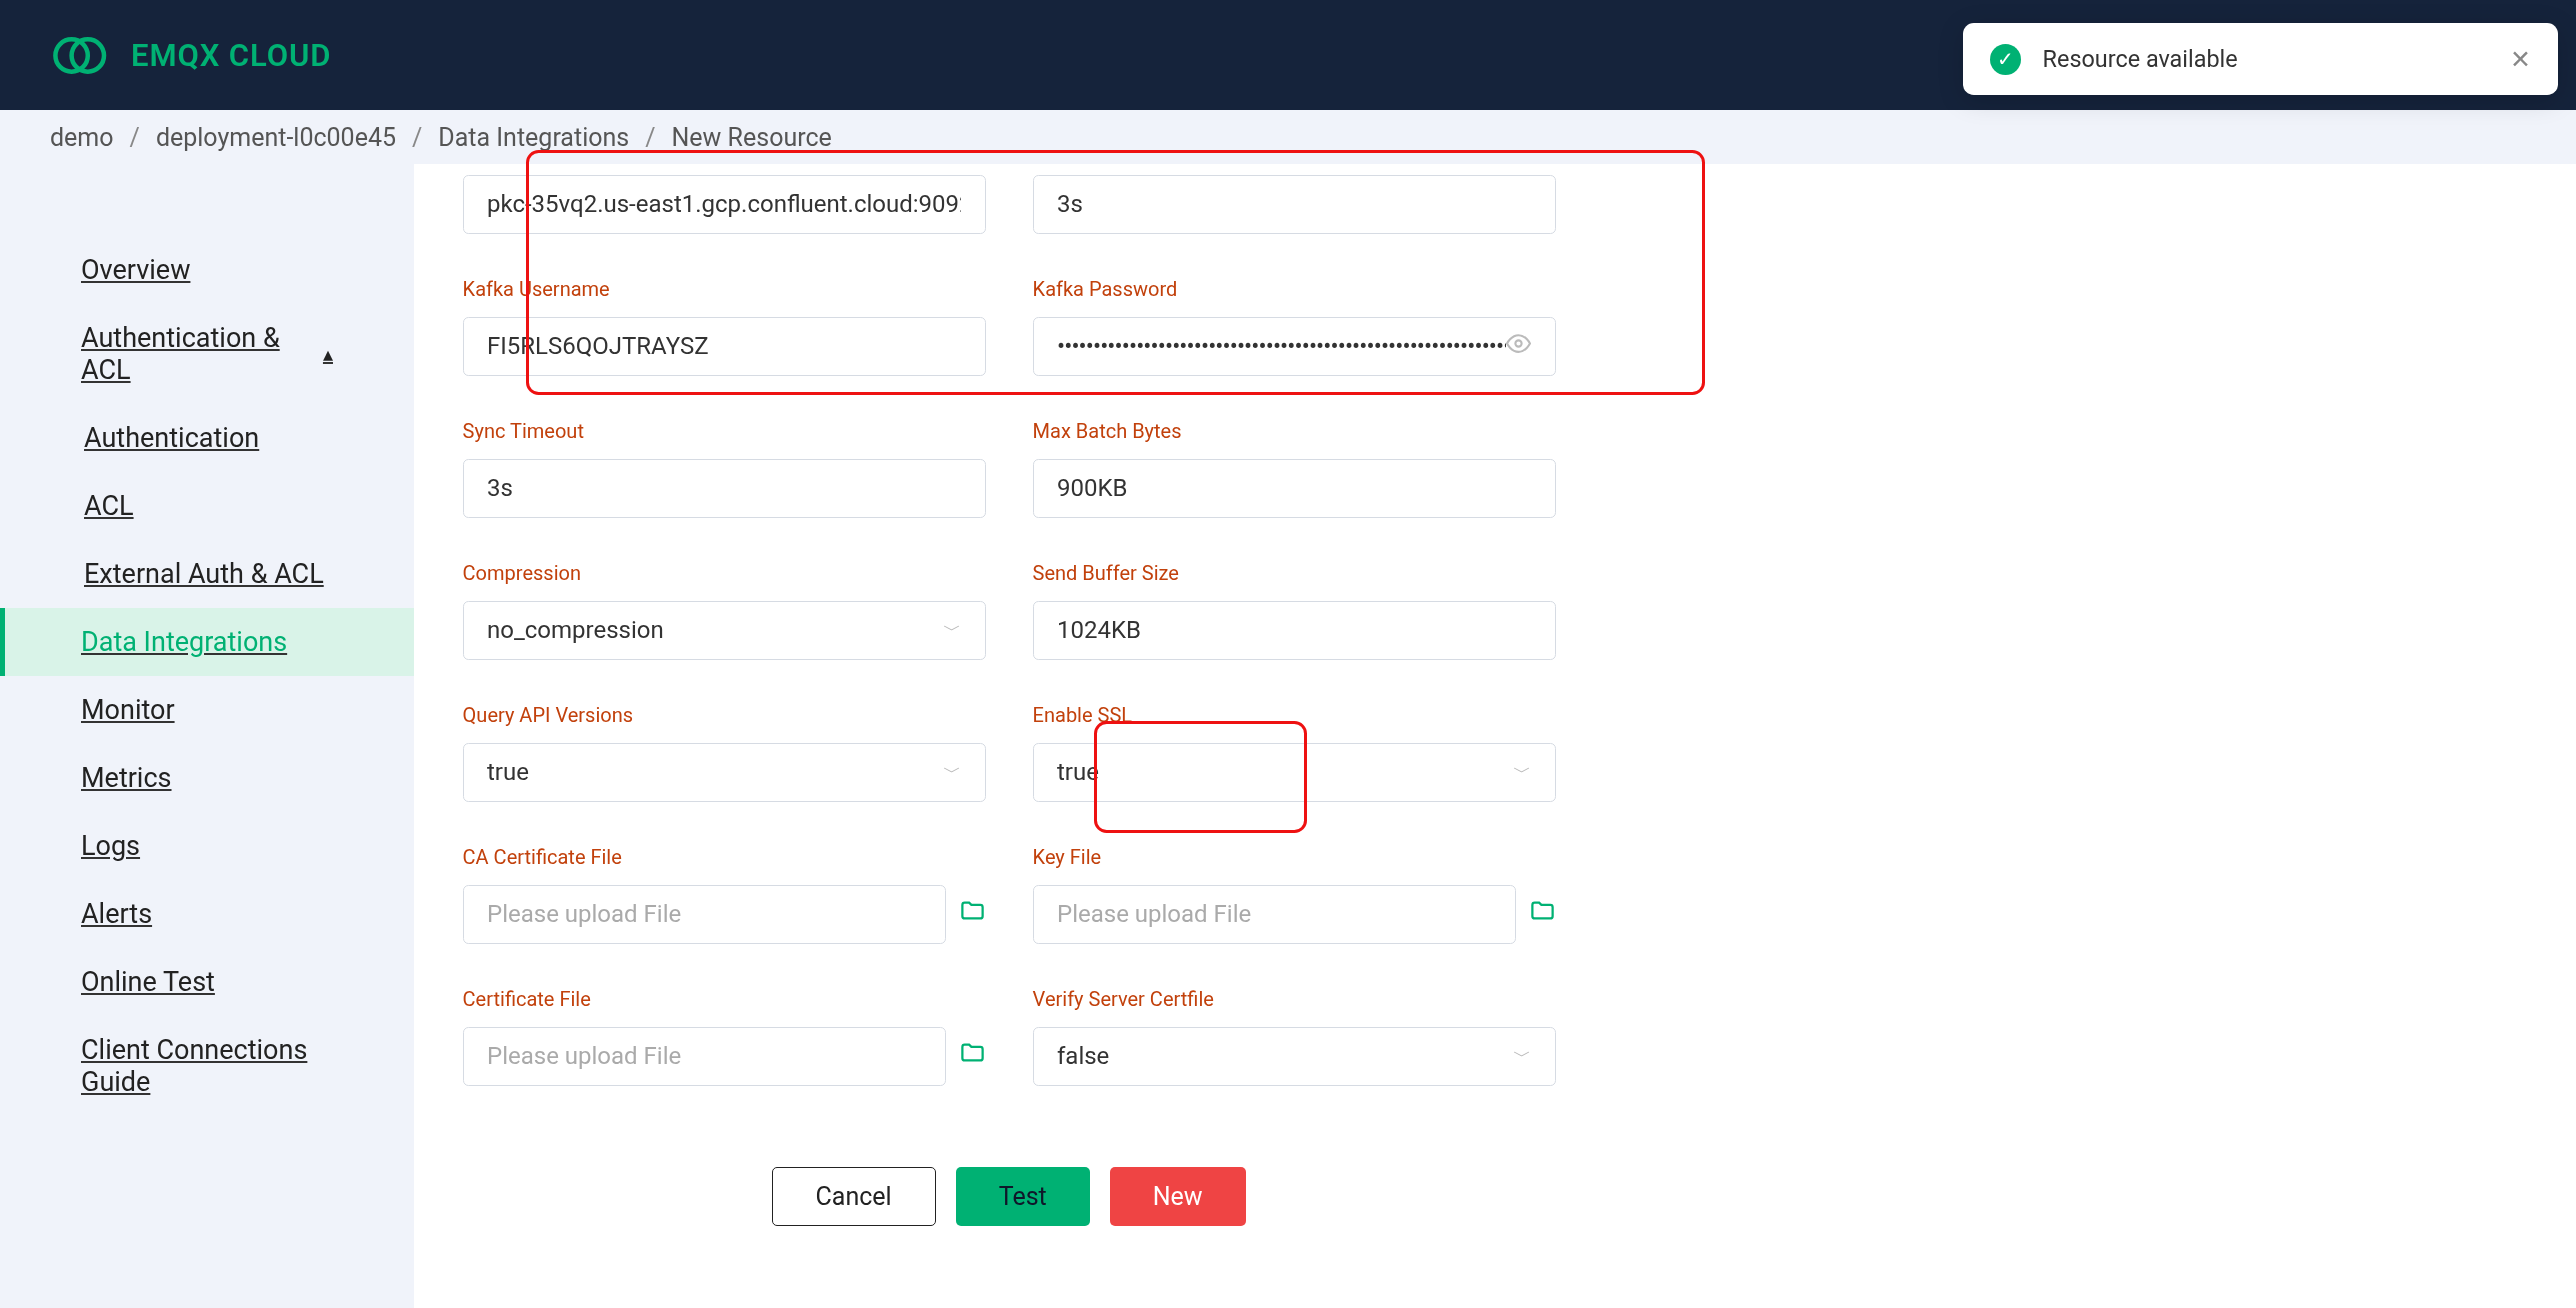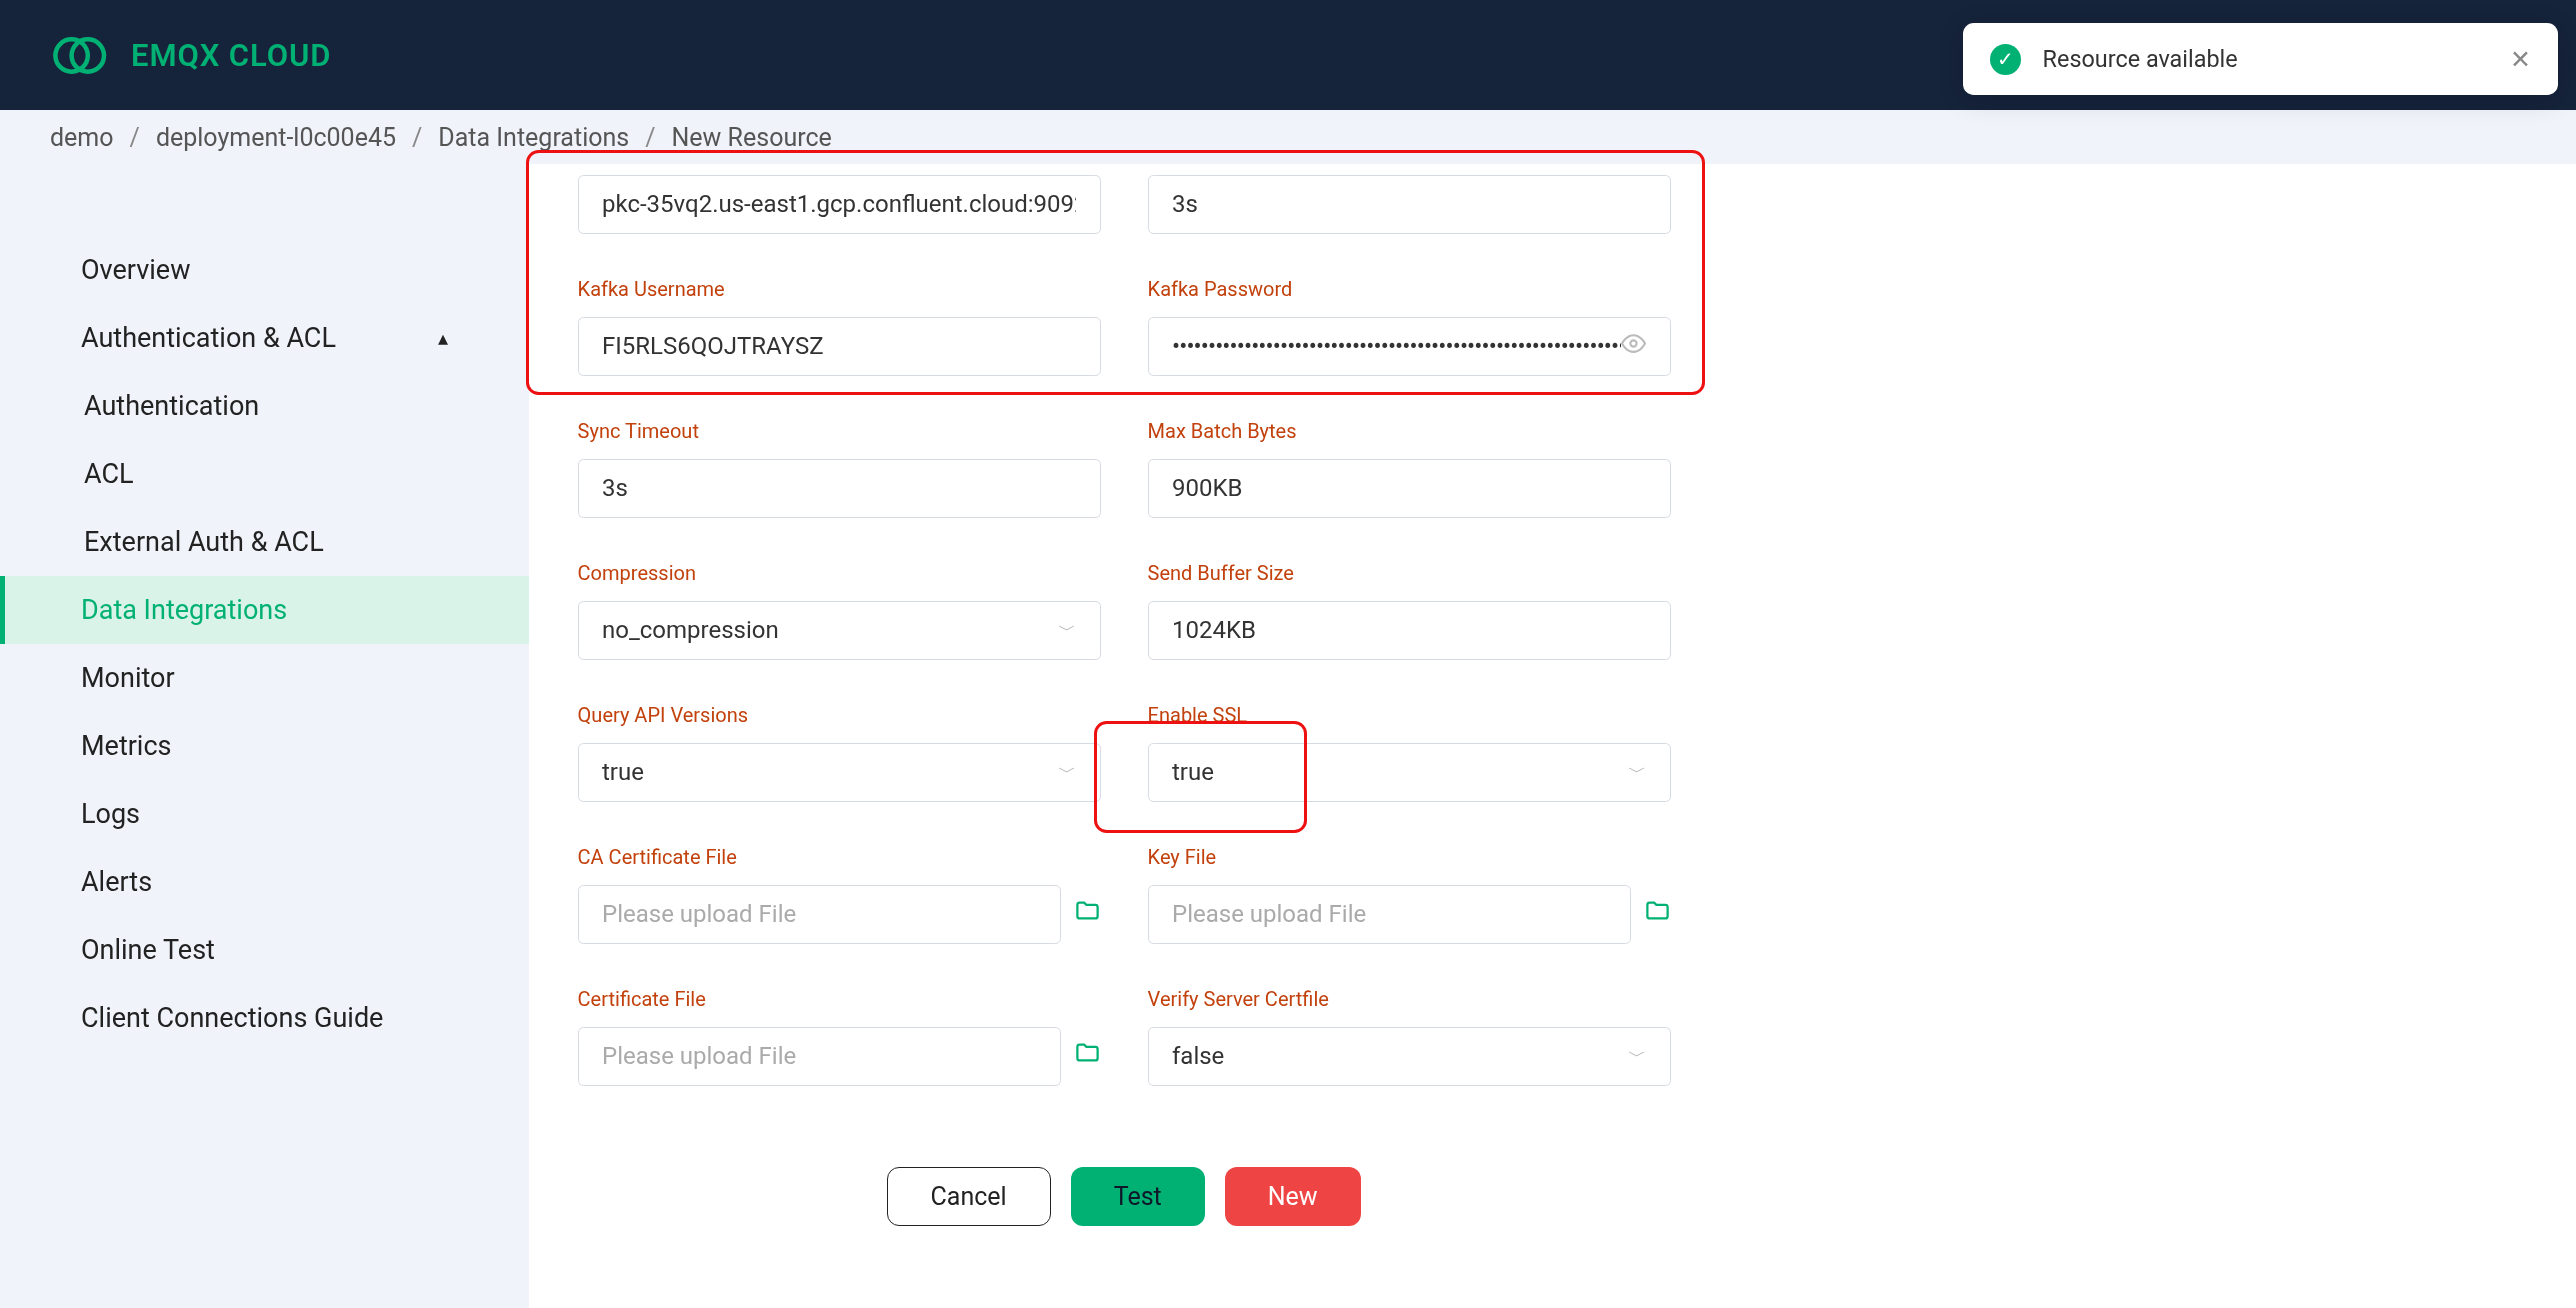--- a/index.html
+++ b/index.html
@@ -15,21 +15,21 @@
   .topnav-item.active { color: #00b173; }
   .caret-down { width: 0; height: 0; border-left: 7.2px solid transparent; border-right: 7.2px solid transparent; border-top: 9px solid currentColor; }
 
   
   .breadcrumb { height: 54px; display: flex; align-items: center; padding: 4px 50px; gap: 16px; color: #555; font-size: 25px; }
   .breadcrumb .sep { color: #888; }
   .breadcrumb .crumb { cursor: pointer; }
 
   
   .layout { display: flex; }
-  .sidebar { width: 529px; padding: 72px 0 0 0; }
+  .sidebar { width: 414px; padding: 72px 0 0 0; text-decoration: underline; }
   .main { flex: 1; background: #fff; padding: 0 36px 36px 36px; min-height: 1145px; }
 
   .side-item { padding: 18px 81px; font-size: 27px; color: #222; cursor: pointer; display: flex; align-items: center; justify-content: space-between; }
   .side-item.sub { padding-left: 84px; }
   .side-item.active { background: #d9f3e8; color: #00b173; border-left: 5.4px solid #00b173; padding-left: 76px; }
   .side-chevron { font-size: 20px; }
 
   
   .hl-box-1 { position: absolute; border: 3.6px solid #e11; border-radius: 12.6px; left: 526px; top: 150px; width: 1179px; height: 245px; pointer-events: none; }
   .hl-box-2 { position: absolute; border: 3.6px solid #e11; border-radius: 12.6px; left: 1094px; top: 721px; width: 213px; height: 112px; pointer-events: none; }
@@ -42,21 +42,21 @@
   .input input { border: none; outline: none; font-size: 24px; width: 100%; background: transparent; color: #333; }
   .input input::placeholder { color: #aaa; }
   .select-caret { color: #bbb; font-size: 18px; }
   .pw-eye { color: #bbb; }
   .upload-icon { color: #00b173; font-size: 27px; margin-left: 12.6px; }
 
   .file-row { display: flex; align-items: center; }
 
   
   .btn-row { display: flex; gap: 20px; margin-top: 54px; justify-content: center; width: 1092px; }
-  .btn { height: 59px; padding: 0 43px; border-radius: 12px; font-size: 25px; display: flex; align-items: center; justify-content: center; cursor: pointer; border: none; }
+  .btn { height: 59px; padding: 0 43px; border-radius: 5px; font-size: 25px; display: flex; align-items: center; justify-content: center; cursor: pointer; border: none; }
   .btn-default { background: #fff; border: 1.8px solid #222; color: #222; }
   .btn-primary { background: #00b173; color: #0f172a; }
   .btn-new { background: #ef4444; color: #fff; }
 
   
   .toast { position: absolute; top: 23.4px; right: 18px; width: 595px; height: 72px; background: #fff; border-radius: 10.8px; box-shadow: 0 5.4px 27px rgba(0,0,0,0.15); display: flex; align-items: center; padding: 0 27px; gap: 21.6px; z-index: 100; }
   .toast-check { width: 31px; height: 31px; border-radius: 50%; background: #00b173; display: flex; align-items: center; justify-content: center; color: #fff; font-size: 20px; }
   .toast-close { margin-left: auto; color: #888; font-size: 25px; cursor: pointer; }
 
   

